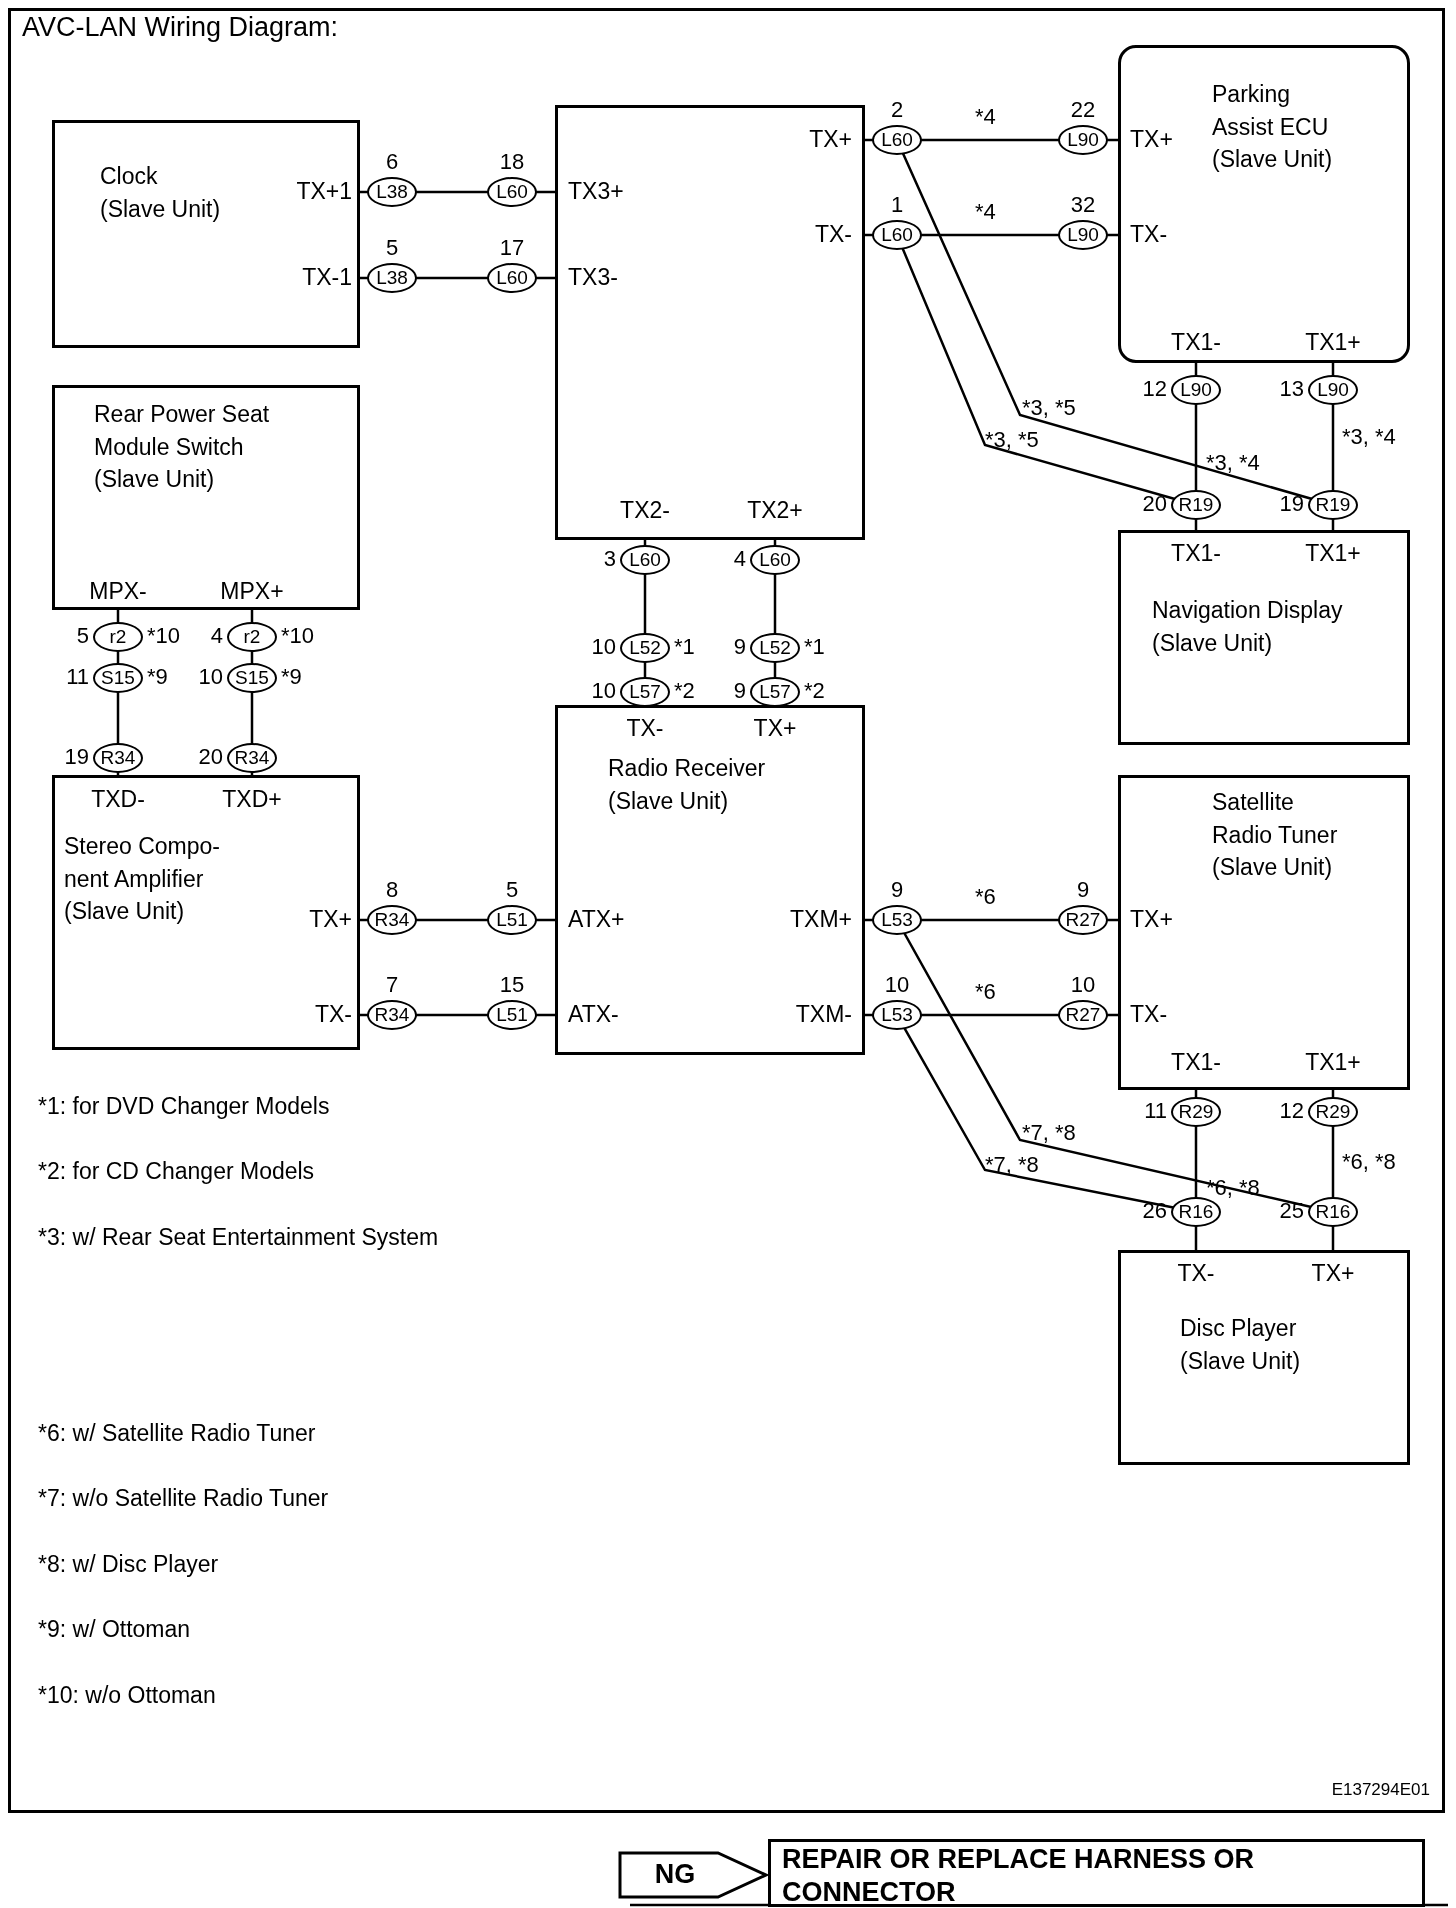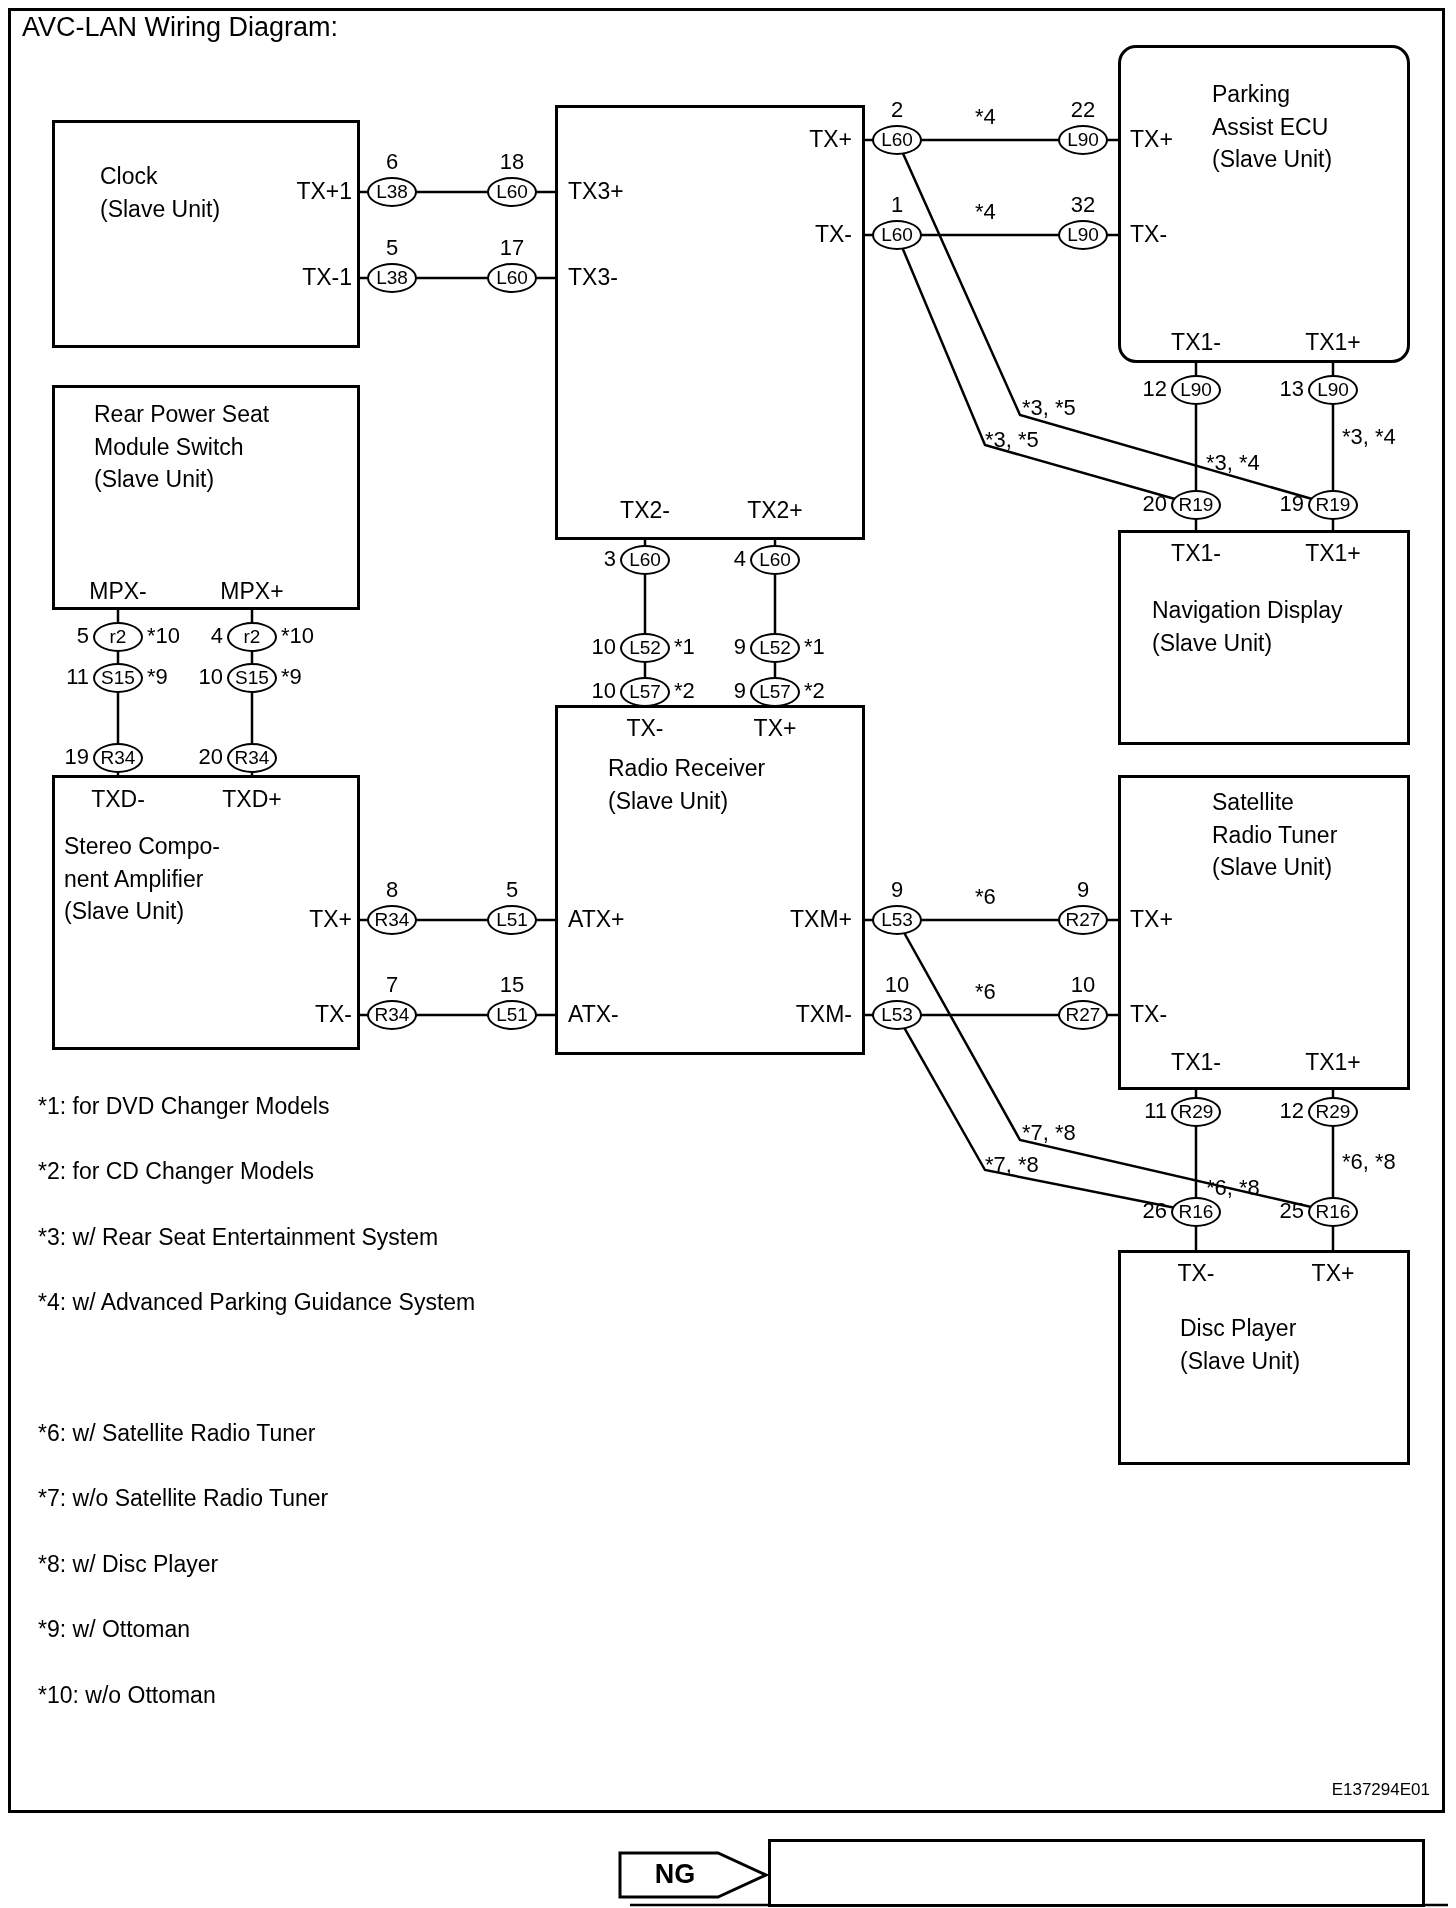--- a/index.html
+++ b/index.html
@@ -217,25 +217,26 @@
   <span class="wnote" style="left:975px;top:884px">*6</span>
   <span class="wnote" style="left:975px;top:979px">*6</span>
   <span class="wnote" style="left:1022px;top:1120px">*7, *8</span>
   <span class="wnote" style="left:985px;top:1152px">*7, *8</span>
   <span class="wnote" style="left:1342px;top:1149px">*6, *8</span>
   <span class="wnote" style="left:1206px;top:1175px">*6, *8</span>
 
   <div class="fnote" style="top:1093px">*1: for DVD Changer Models</div>
   <div class="fnote" style="top:1158px">*2: for CD Changer Models</div>
   <div class="fnote" style="top:1224px">*3: w/ Rear Seat Entertainment System</div>
-  <div class="fnote" style="top:1289px">*4: w/ Advanced Parking Guidance System</div>
   <div class="fnote" style="top:1420px">*6: w/ Satellite Radio Tuner</div>
   <div class="fnote" style="top:1485px">*7: w/o Satellite Radio Tuner</div>
   <div class="fnote" style="top:1551px">*8: w/ Disc Player</div>
   <div class="fnote" style="top:1616px">*9: w/ Ottoman</div>
   <div class="fnote" style="top:1682px">*10: w/o Ottoman</div>
 
   <div class="figcode">E137294E01</div>
 
   <span class="ng-label">NG</span>
   <div class="action-box"></div>
+  <div class="action-text">REPAIR OR REPLACE HARNESS OR
+CONNECTOR</div>
 
 </div>
 
 </body></html>

